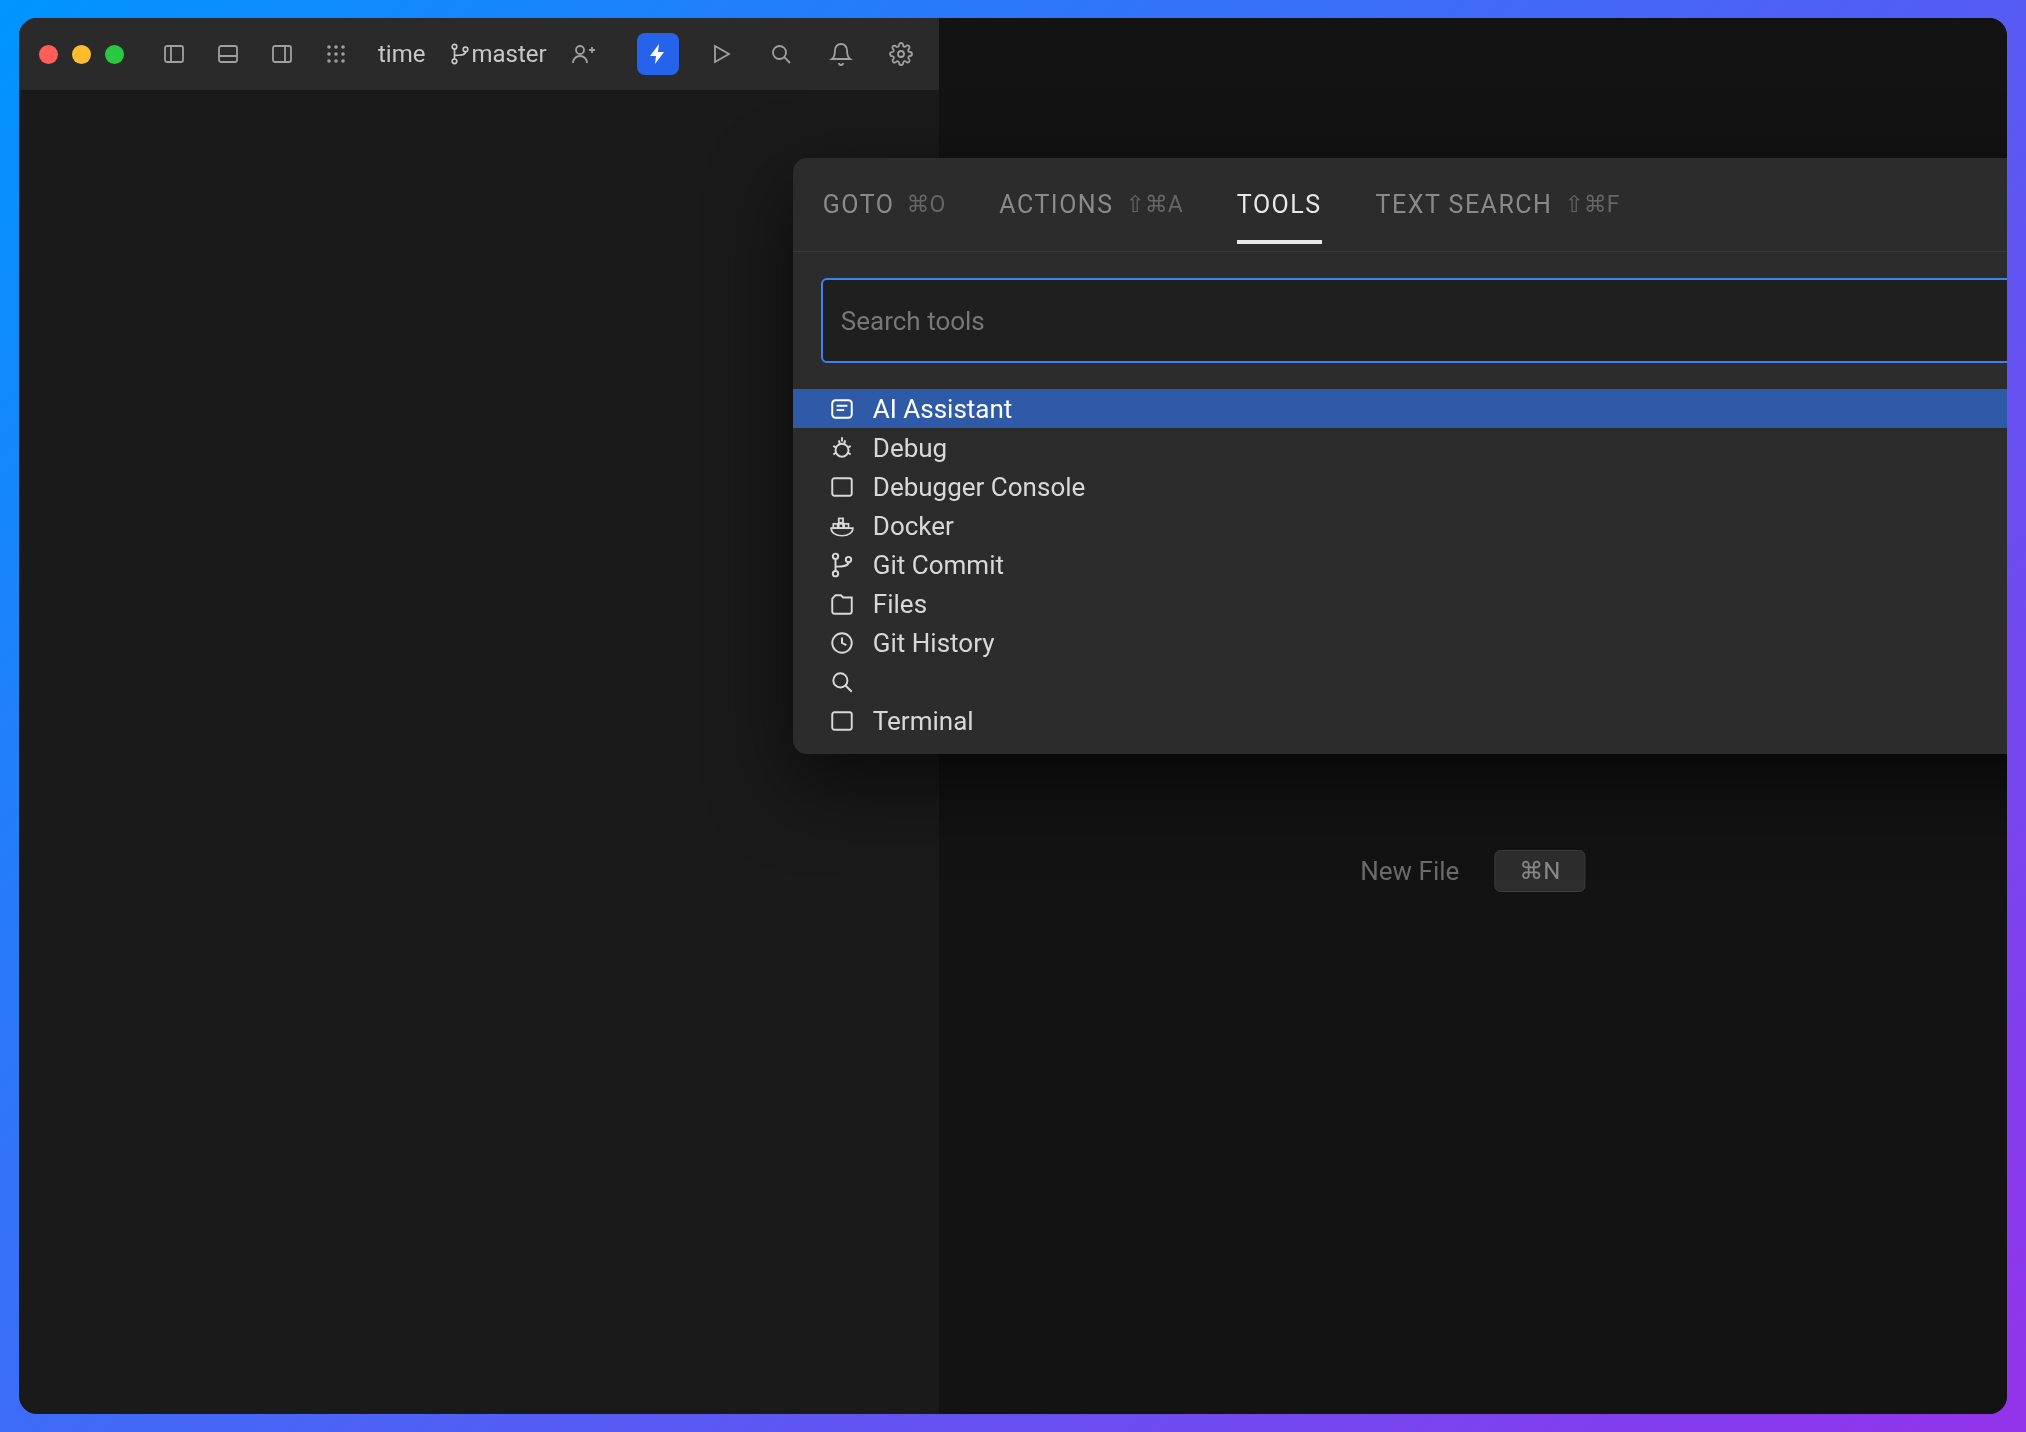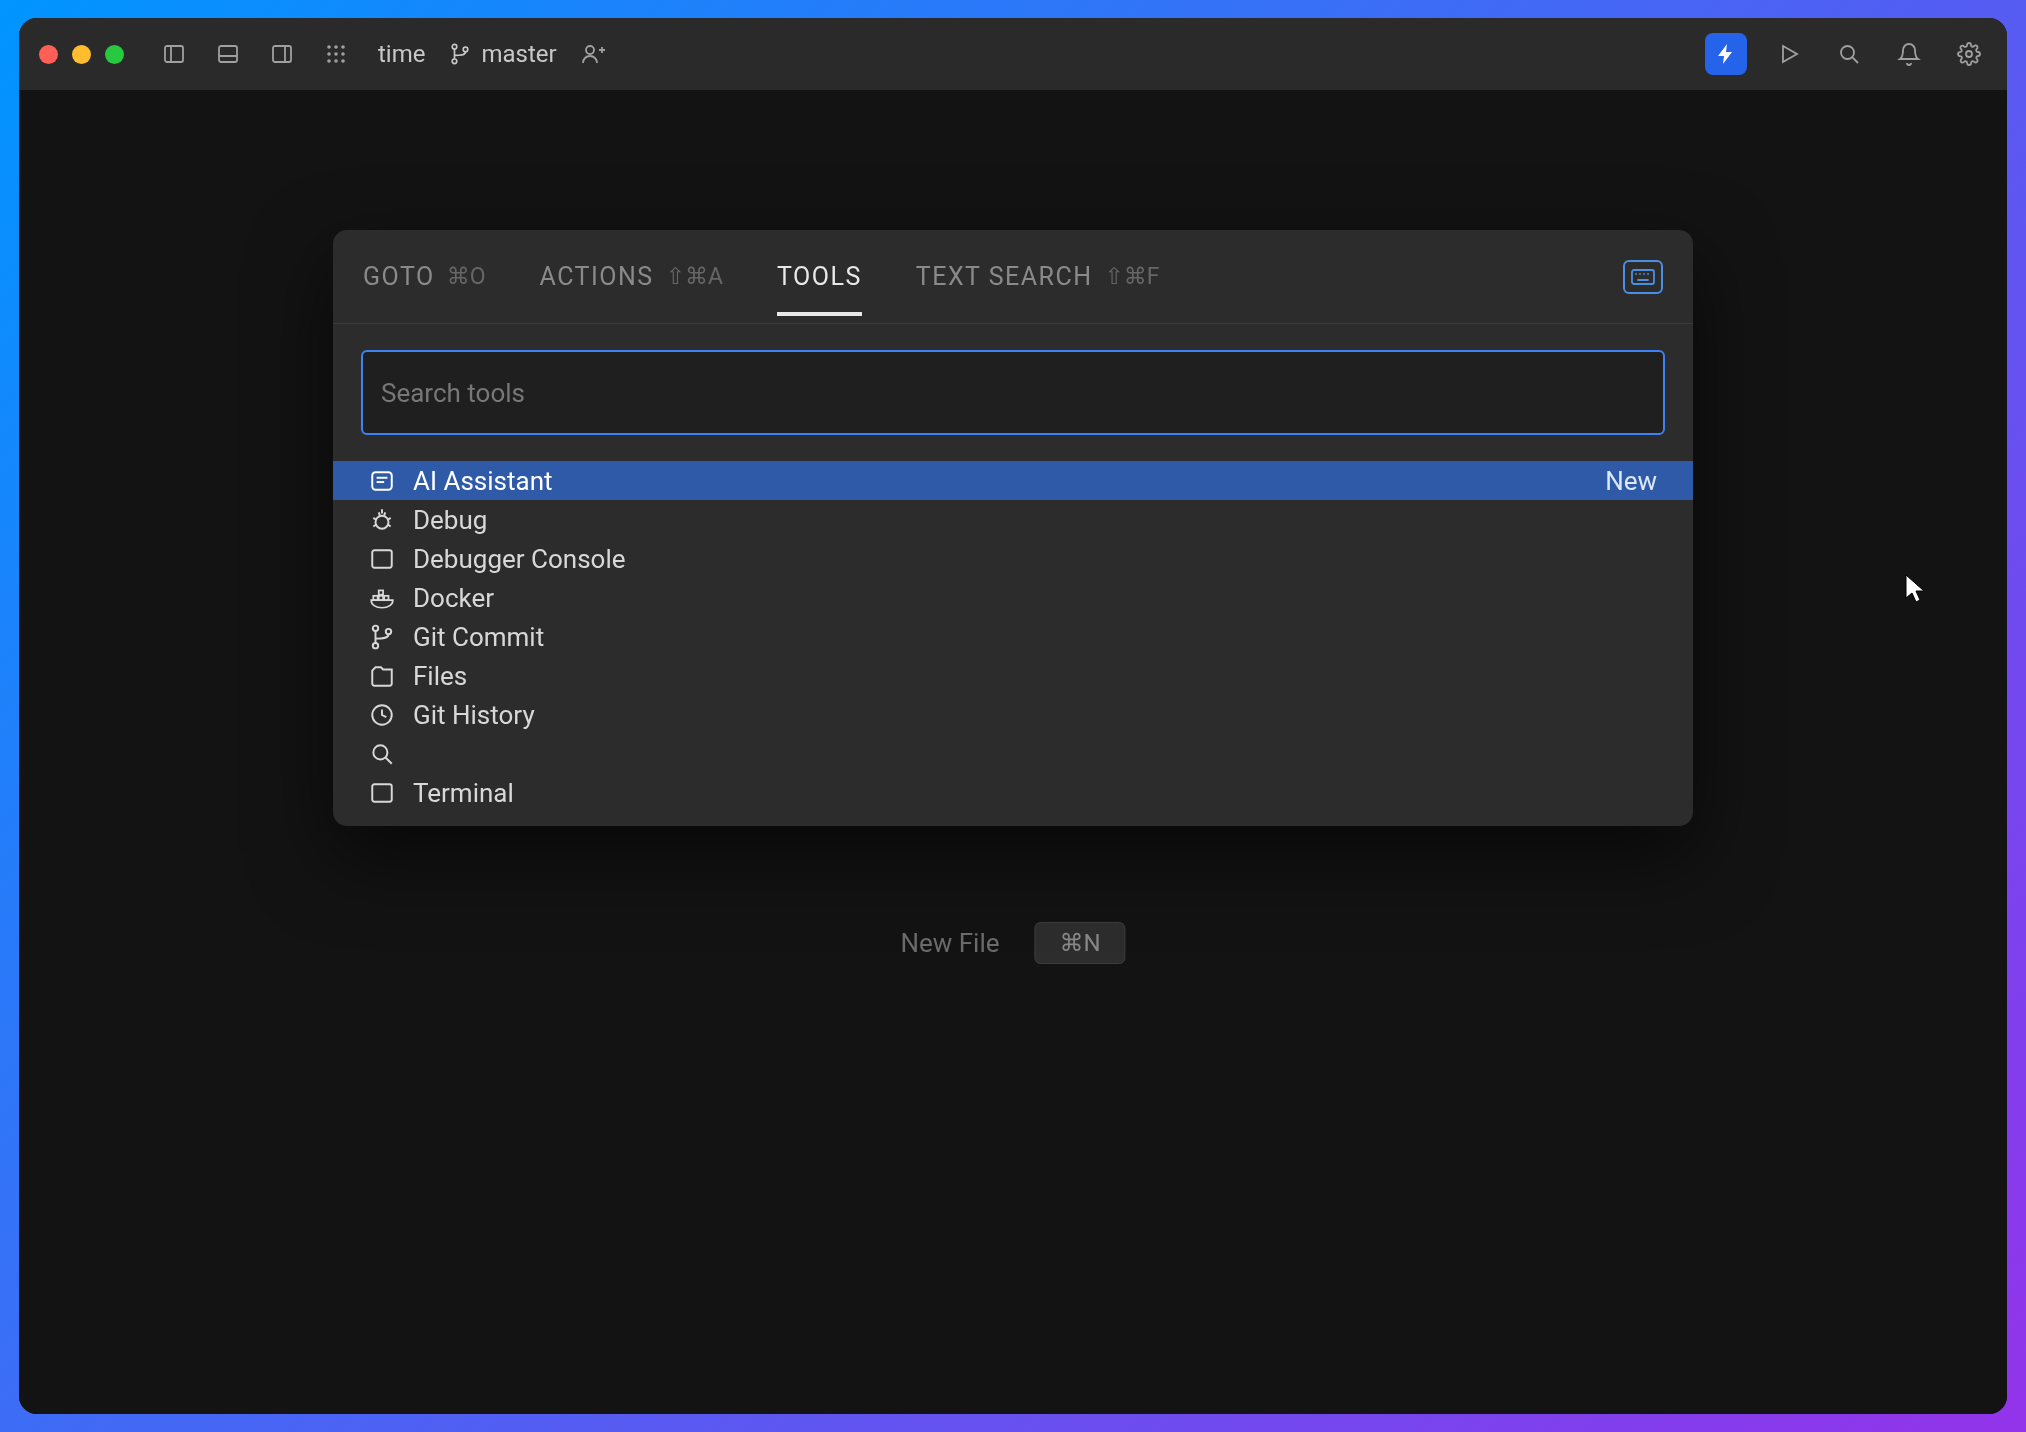--- a/index.html
+++ b/index.html
@@ -17,21 +17,21 @@
       align-items: center;
       justify-content: center;
     }
     .app-window {
       width: 1988px;
       height: 1396px;
       background: #1a1a1a;
       border-radius: 18px;
       overflow: hidden;
       display: flex;
-      flex-direction: column;
+      flex-direction: row;
       position: relative;
     }
     .titlebar {
       height: 72px;
       background: #2a2a2a;
       display: flex;
       align-items: center;
       padding: 0 20px;
       gap: 18px;
     }
@@ -59,21 +59,20 @@
     }
     .titlebar-icon-btn svg { width: 24px; height: 24px; }
     .titlebar-text {
       color: #c8c8c8;
       font-size: 24px;
       margin: 0 6px;
     }
     .titlebar-branch {
       display: flex;
       align-items: center;
-      gap: 10px;
       color: #c8c8c8;
       font-size: 24px;
     }
     .titlebar-spacer { flex: 1; }
     .titlebar-right {
       display: flex;
       align-items: center;
       gap: 24px;
     }
     .ai-btn {

